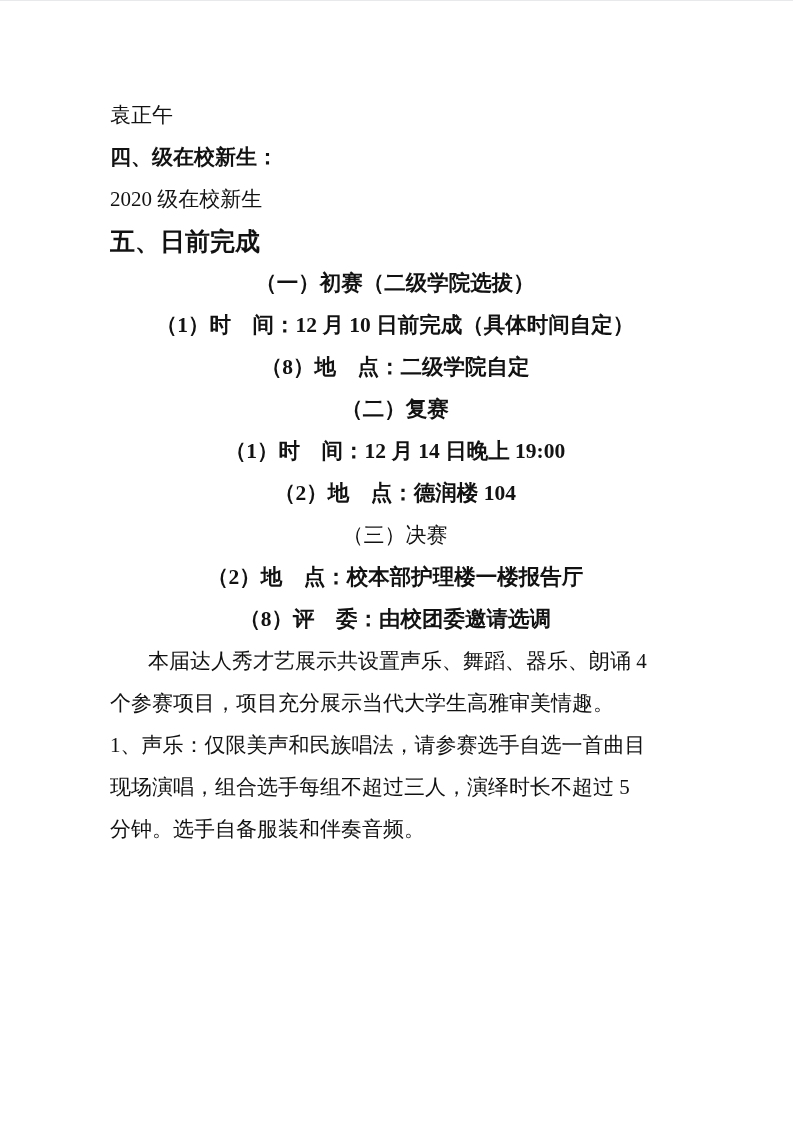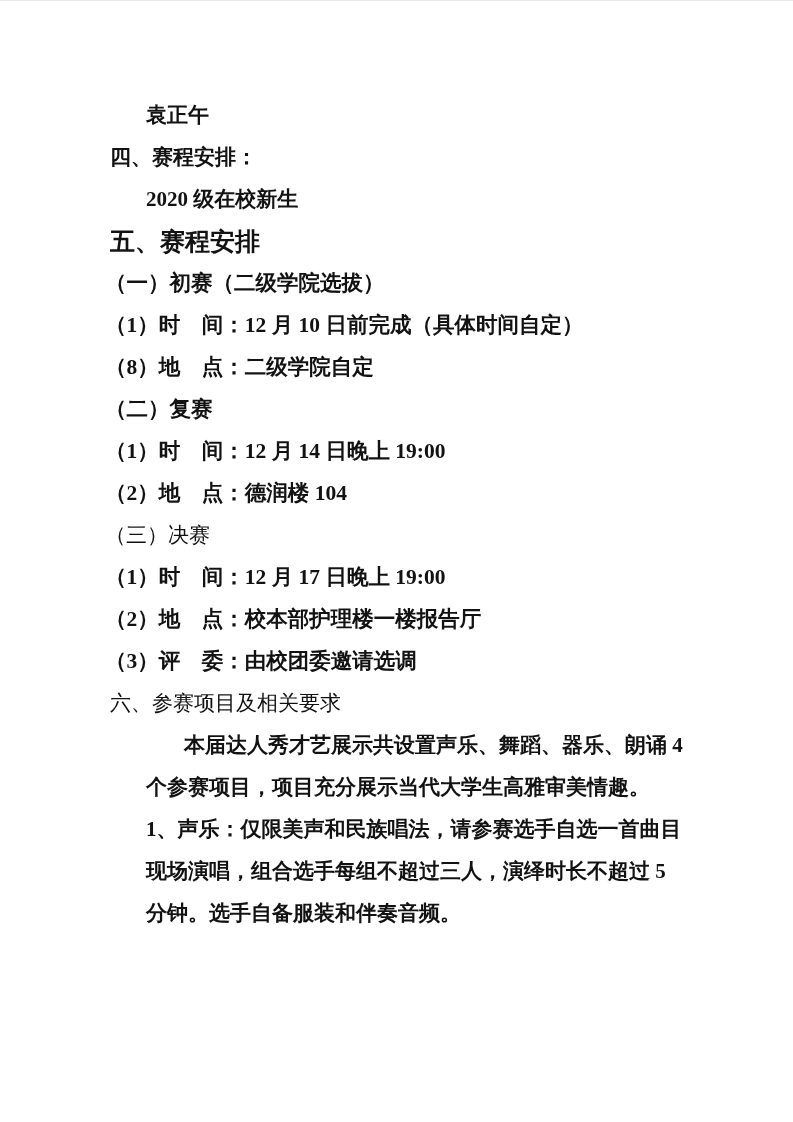--- a/index.html
+++ b/index.html
@@ -21,22 +21,21 @@
   .line {
     height: 42px;
     line-height: 42px;
     white-space: pre;
     font-size: 21px;
     color: #121212;
   }
   
   .kai {
     font-family: "Liberation Serif", "DejaVu Serif", serif;
-    font-weight: 700;
-    margin-left: 36px;
+    font-weight: 400;
   }
   
   .kai-bold {
     font-family: "Liberation Serif", "DejaVu Serif", serif;
     font-weight: 700;
     font-size: 21.5px;
   }
   
   .hei {
     font-family: Liberation Sans, sans-serif;
@@ -53,39 +52,38 @@
     font-weight: 700;
     font-size: 25px;
   }
   
   .indent {
     text-indent: 38px;
   }
   
   .paren {
     margin-left: -5px;
+    text-align: center;
   }
 </style>
 </head>
 <body>
 
 <div class="page">
   <div class="line kai">袁正午</div>
-  <div class="line hei-bold">四、赛程安排：</div>
+  <div class="line hei-bold">四、级在校新生：</div>
   <div class="line kai">2020 级在校新生</div>
-  <div class="line hei-bold-lg">五、赛程安排</div>
+  <div class="line hei-bold-lg">五、日前完成</div>
   <div class="line kai-bold paren">（一）初赛（二级学院选拔）</div>
   <div class="line kai-bold paren">（1）时　间：12 月 10 日前完成（具体时间自定）</div>
   <div class="line kai-bold paren">（8）地　点：二级学院自定</div>
   <div class="line kai-bold paren">（二）复赛</div>
   <div class="line kai-bold paren">（1）时　间：12 月 14 日晚上 19:00</div>
   <div class="line kai-bold paren">（2）地　点：德润楼 104</div>
   <div class="line hei paren">（三）决赛</div>
-  <div class="line kai-bold paren">（1）时　间：12 月 17 日晚上 19:00</div>
   <div class="line kai-bold paren">（2）地　点：校本部护理楼一楼报告厅</div>
-  <div class="line kai-bold paren">（3）评　委：由校团委邀请选调</div>
-  <div class="line hei">六、参赛项目及相关要求</div>
+  <div class="line kai-bold paren">（8）评　委：由校团委邀请选调</div>
   <div class="line kai indent">本届达人秀才艺展示共设置声乐、舞蹈、器乐、朗诵 4</div>
   <div class="line kai">个参赛项目，项目充分展示当代大学生高雅审美情趣。</div>
   <div class="line kai">1、声乐：仅限美声和民族唱法，请参赛选手自选一首曲目</div>
   <div class="line kai">现场演唱，组合选手每组不超过三人，演绎时长不超过 5</div>
   <div class="line kai">分钟。选手自备服装和伴奏音频。</div>
 </div>
 
 </body></html>

